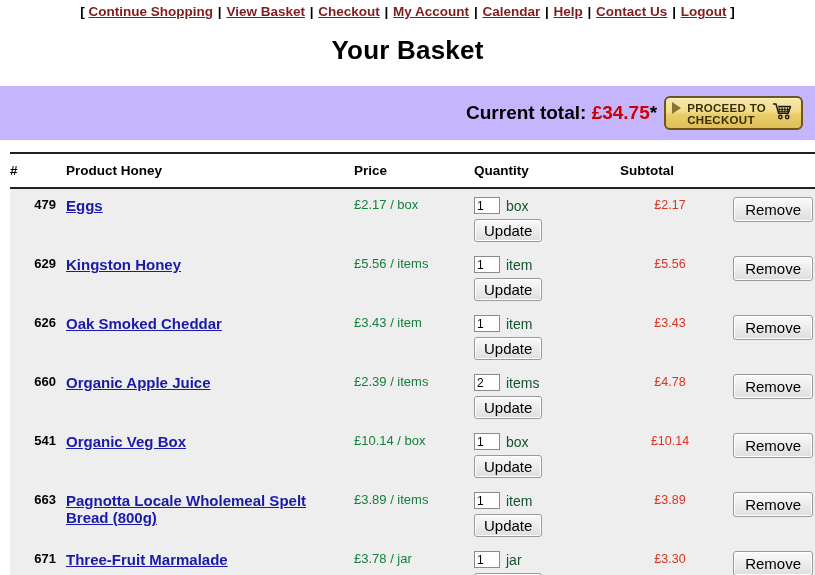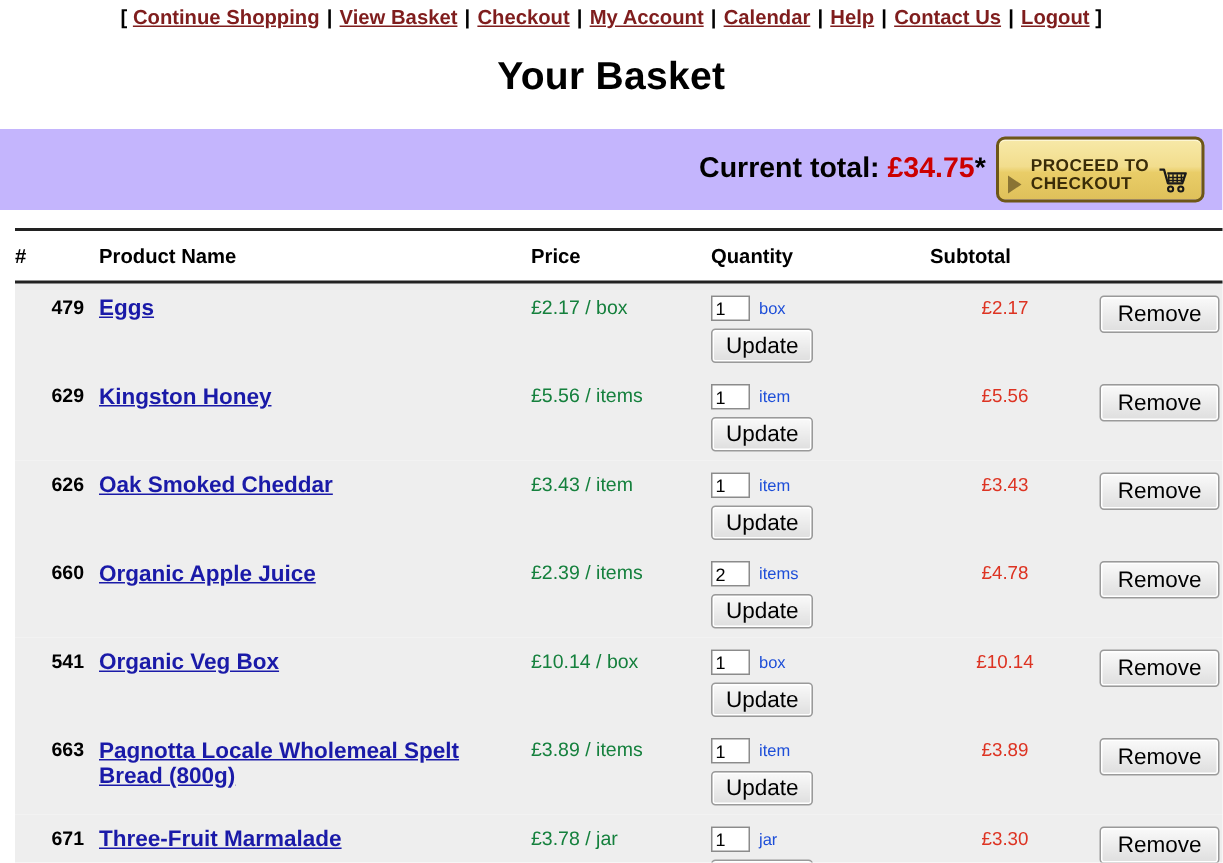--- a/index.html
+++ b/index.html
@@ -62,29 +62,29 @@
   }
   .total-amount {
     color: #cc0000;
     font-weight: bold;
   }
   .total-star { color: #000; font-weight: bold; }
 
   
   .checkout-btn {
     display: inline-flex;
-    align-items: flex-end;
+    align-items: flex-start;
     gap: 6px;
     background: linear-gradient(to bottom, #f7e9a8 0%, #f2dd8d 45%, #e9cd68 55%, #dfc05a 100%);
     border: 2px solid #6d5617;
     border-radius: 6px;
     padding: 4px 8px 4px 6px;
     cursor: pointer;
     box-shadow: inset 0 1px 0 #fdf6d2;
-    height: 44px;
+    height: 34px;
     box-sizing: border-box;
   }
   .checkout-tri {
     width: 0; height: 0;
     border-top: 6px solid transparent;
     border-bottom: 6px solid transparent;
     border-left: 9px solid #8a7434;
     flex: none;
   }
   .checkout-text {
@@ -159,21 +159,21 @@
     width: 26px;
     height: 17px;
     border: 1px solid #8b8b8b;
     background: #ffffff;
     font-family: "Liberation Sans", sans-serif;
     font-size: 12px;
     padding: 0 2px;
     box-sizing: border-box;
     color: #000;
   }
-  .qty-unit { font-size: 11px; color: #1d4ed8; }
+  .qty-unit { font-size: 14px; color: #14532d; }
   .btn {
     font-family: "Liberation Sans", sans-serif;
     font-size: 15px;
     color: #000;
     background: linear-gradient(to bottom, #fafafa 0%, #ececec 50%, #dedede 100%);
     border: 1px solid #9a9a9a;
     border-radius: 3px;
     padding: 2px 9px;
     cursor: pointer;
     box-shadow: inset 0 0 0 1px #ffffff;
@@ -225,21 +225,21 @@
       </svg>
     </span>
   </div>
 </div>
 
 <div class="basket-wrap">
   <table class="basket">
     <thead>
       <tr>
         <th class="col-id">#</th>
-        <th class="col-name">Product Name</th>
+        <th class="col-name">Product Honey</th>
         <th class="col-price">Price</th>
         <th class="col-qty">Quantity</th>
         <th class="col-sub">Subtotal</th>
         <th class="col-act"></th>
       </tr>
     </thead>
     <tbody>
         <tr>
           <td class="col-id">479</td>
           <td class="col-name"><a href="#" class="prod-link">Eggs</a></td>

